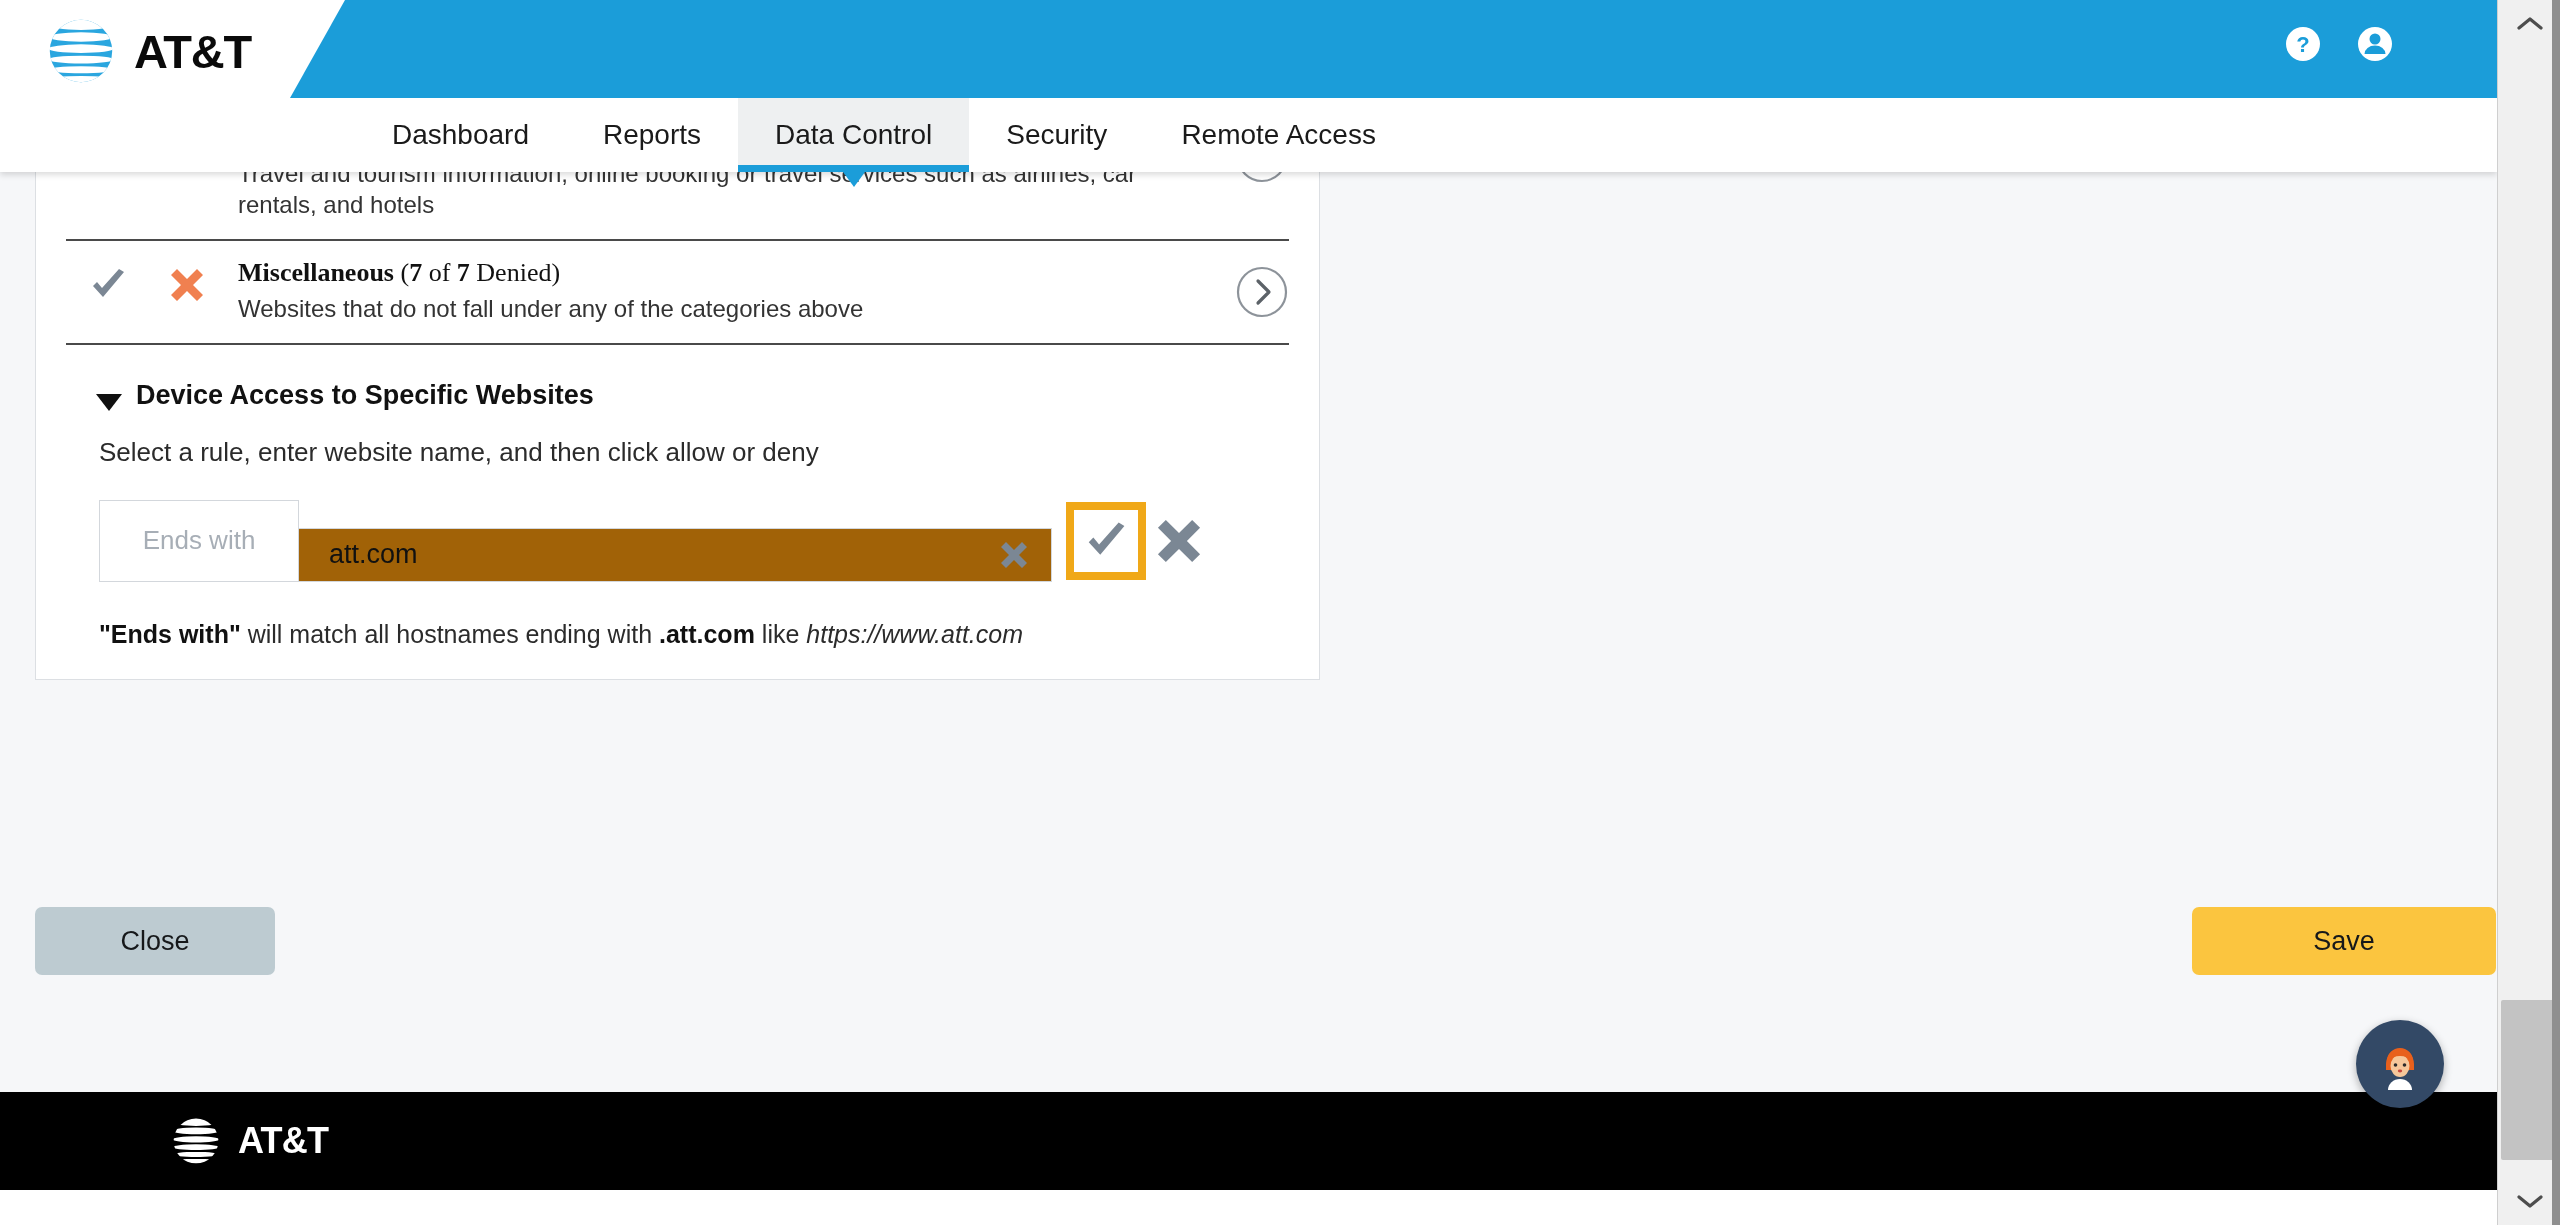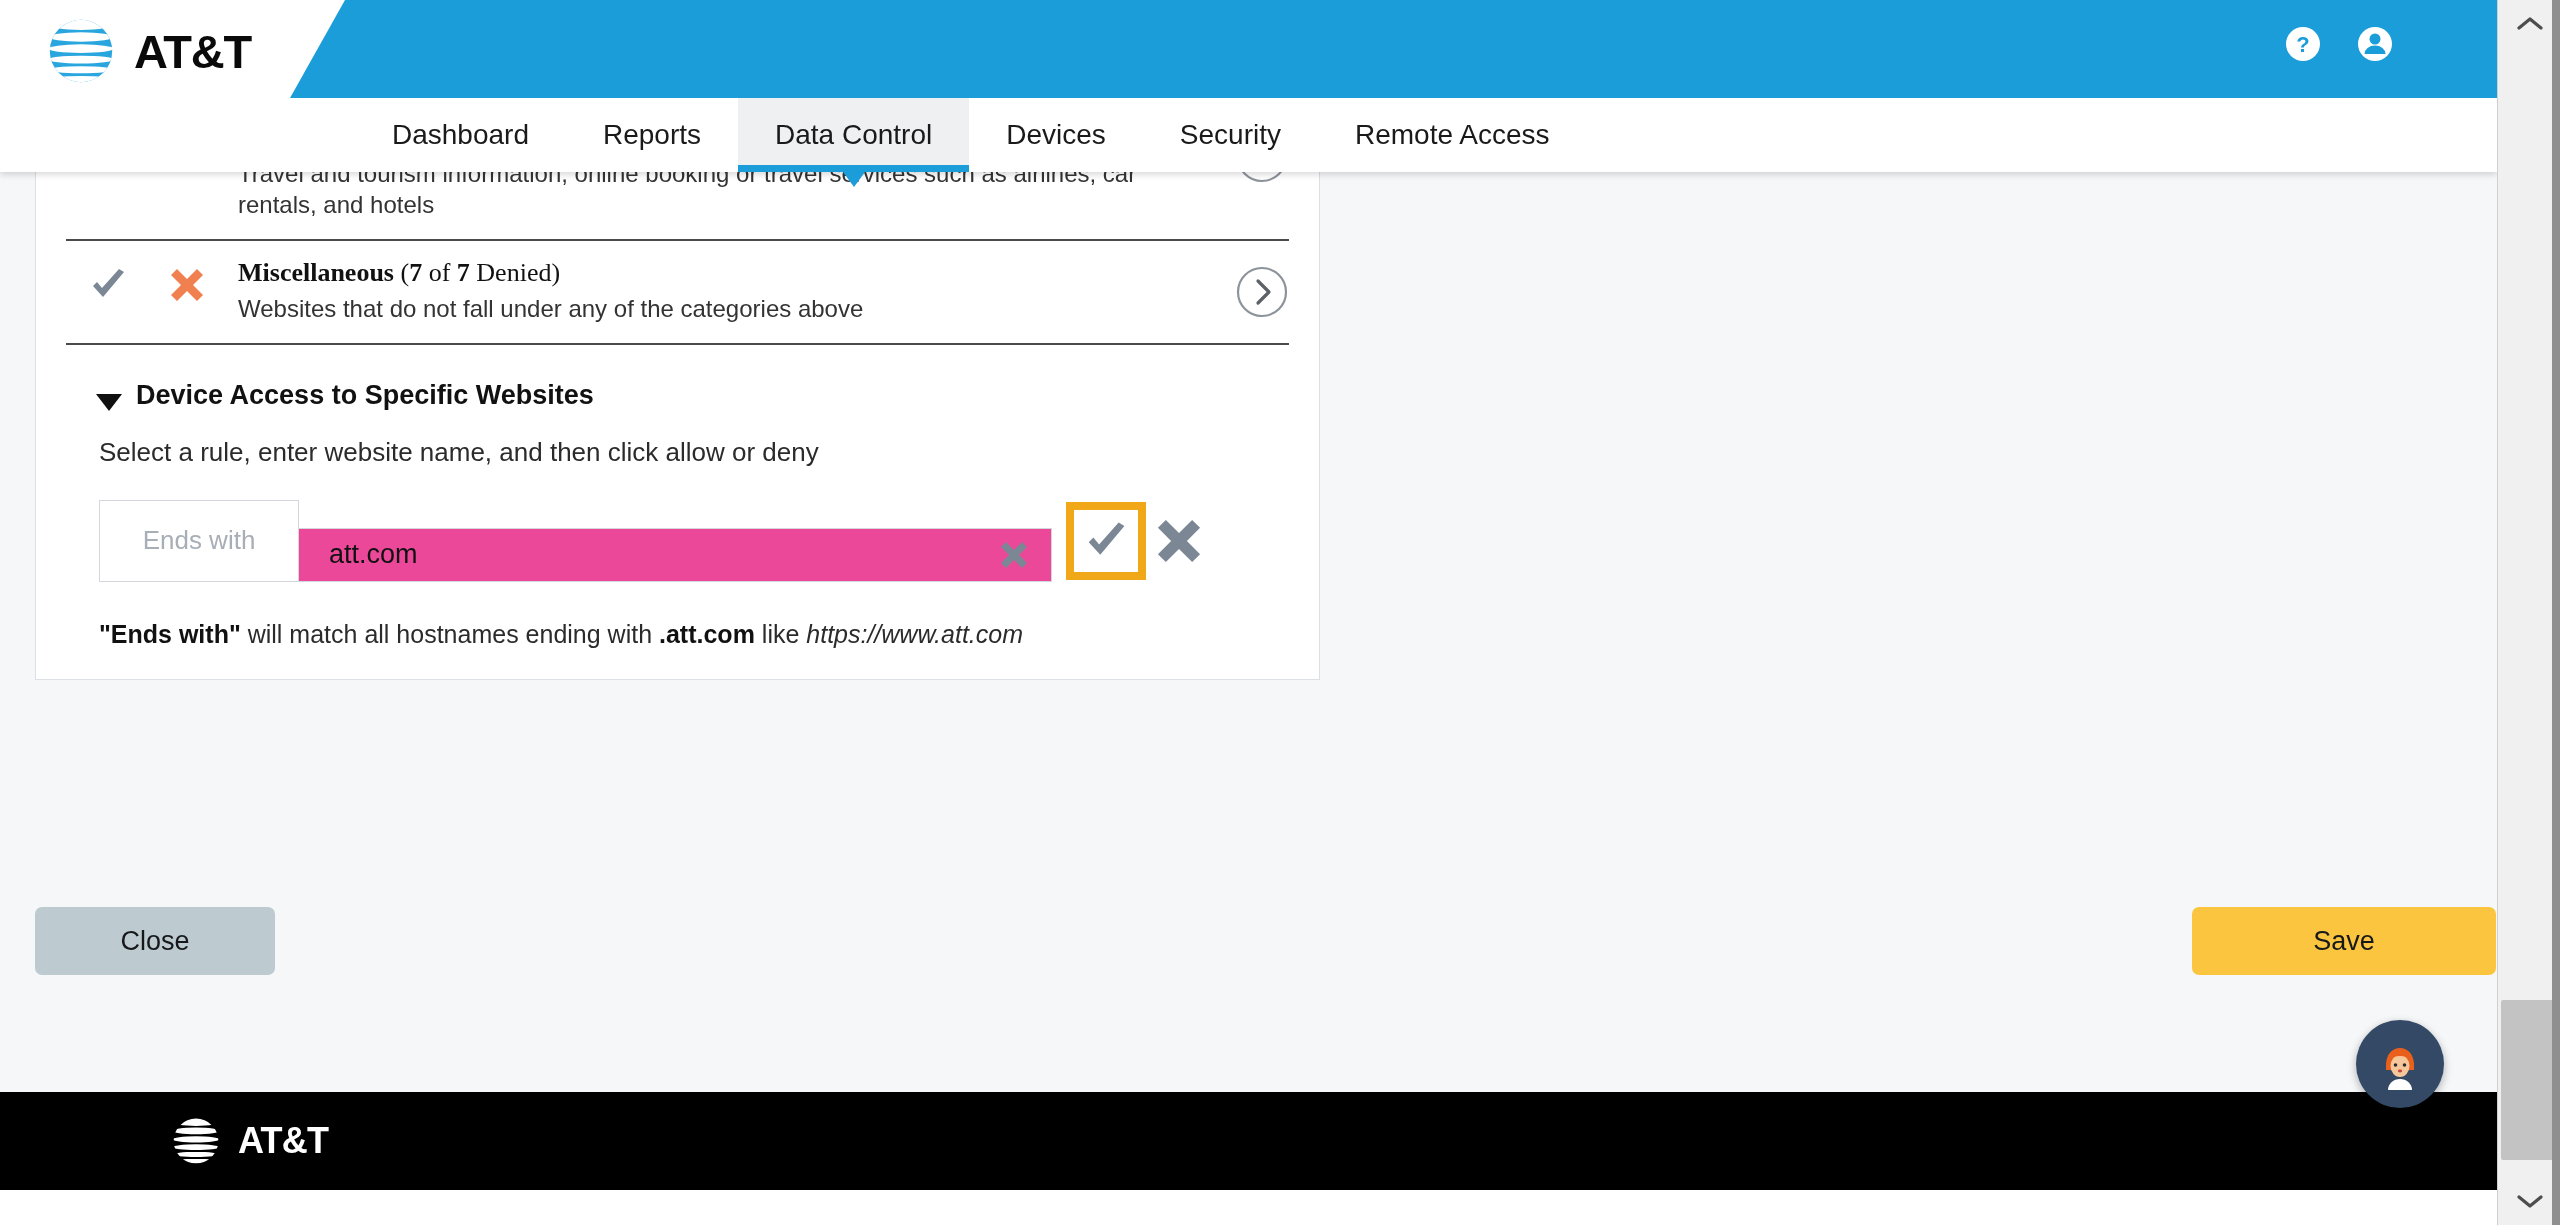--- a/index.html
+++ b/index.html
@@ -227,21 +227,21 @@
     display: flex;
     align-items: center;
     justify-content: center;
     font-size: 26px;
     color: #a7aeb6;
     cursor: pointer;
   }
   .rule-input-wrap {
     flex: 1 1 auto;
     position: relative;
-    background: #ec4899;
+    background: #a16207;
     border: 1px solid #d3d7dc;
     border-left: none;
     display: flex;
     align-items: center;
     margin-top: 28px;
   }
   .rule-input {
     border: none;
     outline: none;
     background: transparent;
@@ -448,23 +448,20 @@
     <nav class="nav">
       <div class="nav-item">
         <span>Dashboard</span>
       </div>
       <div class="nav-item">
         <span>Reports</span>
       </div>
       <div class="nav-item active">
         <span>Data Control</span>
         <span class="caret"></span>
-      </div>
-      <div class="nav-item">
-        <span>Devices</span>
       </div>
       <div class="nav-item">
         <span>Security</span>
       </div>
       <div class="nav-item">
         <span>Remote Access</span>
       </div>
     </nav>
   </div>
 

